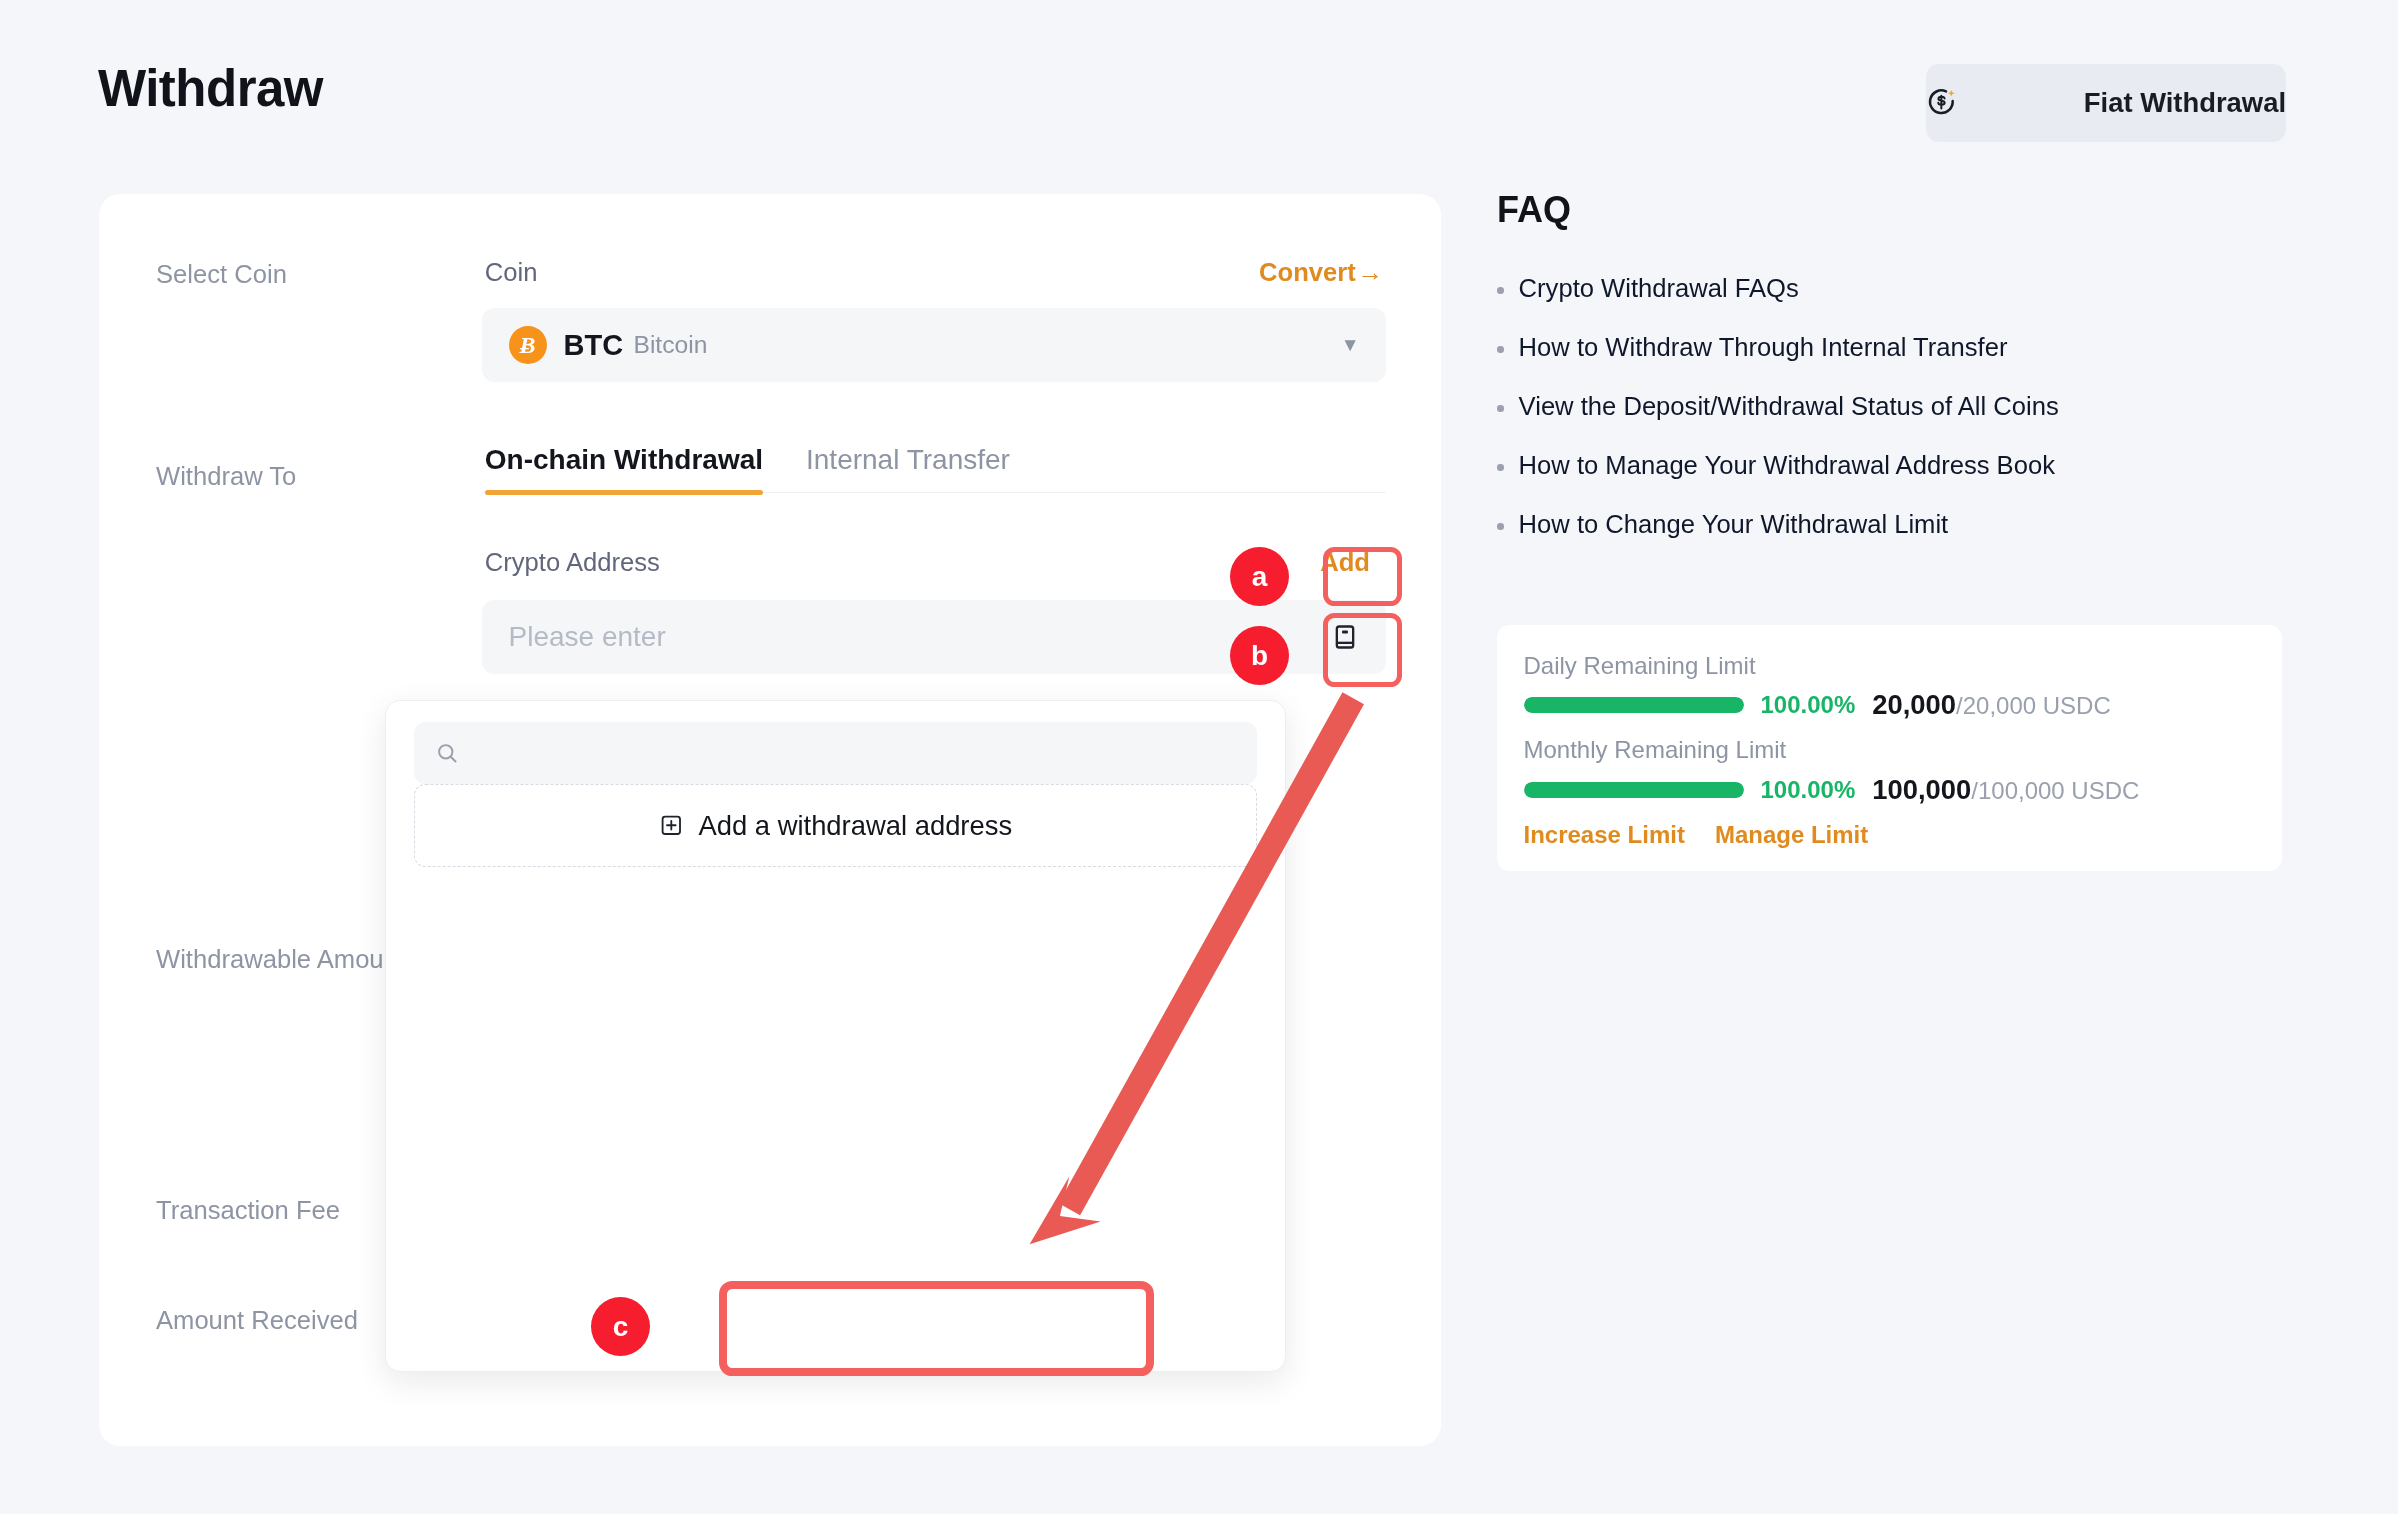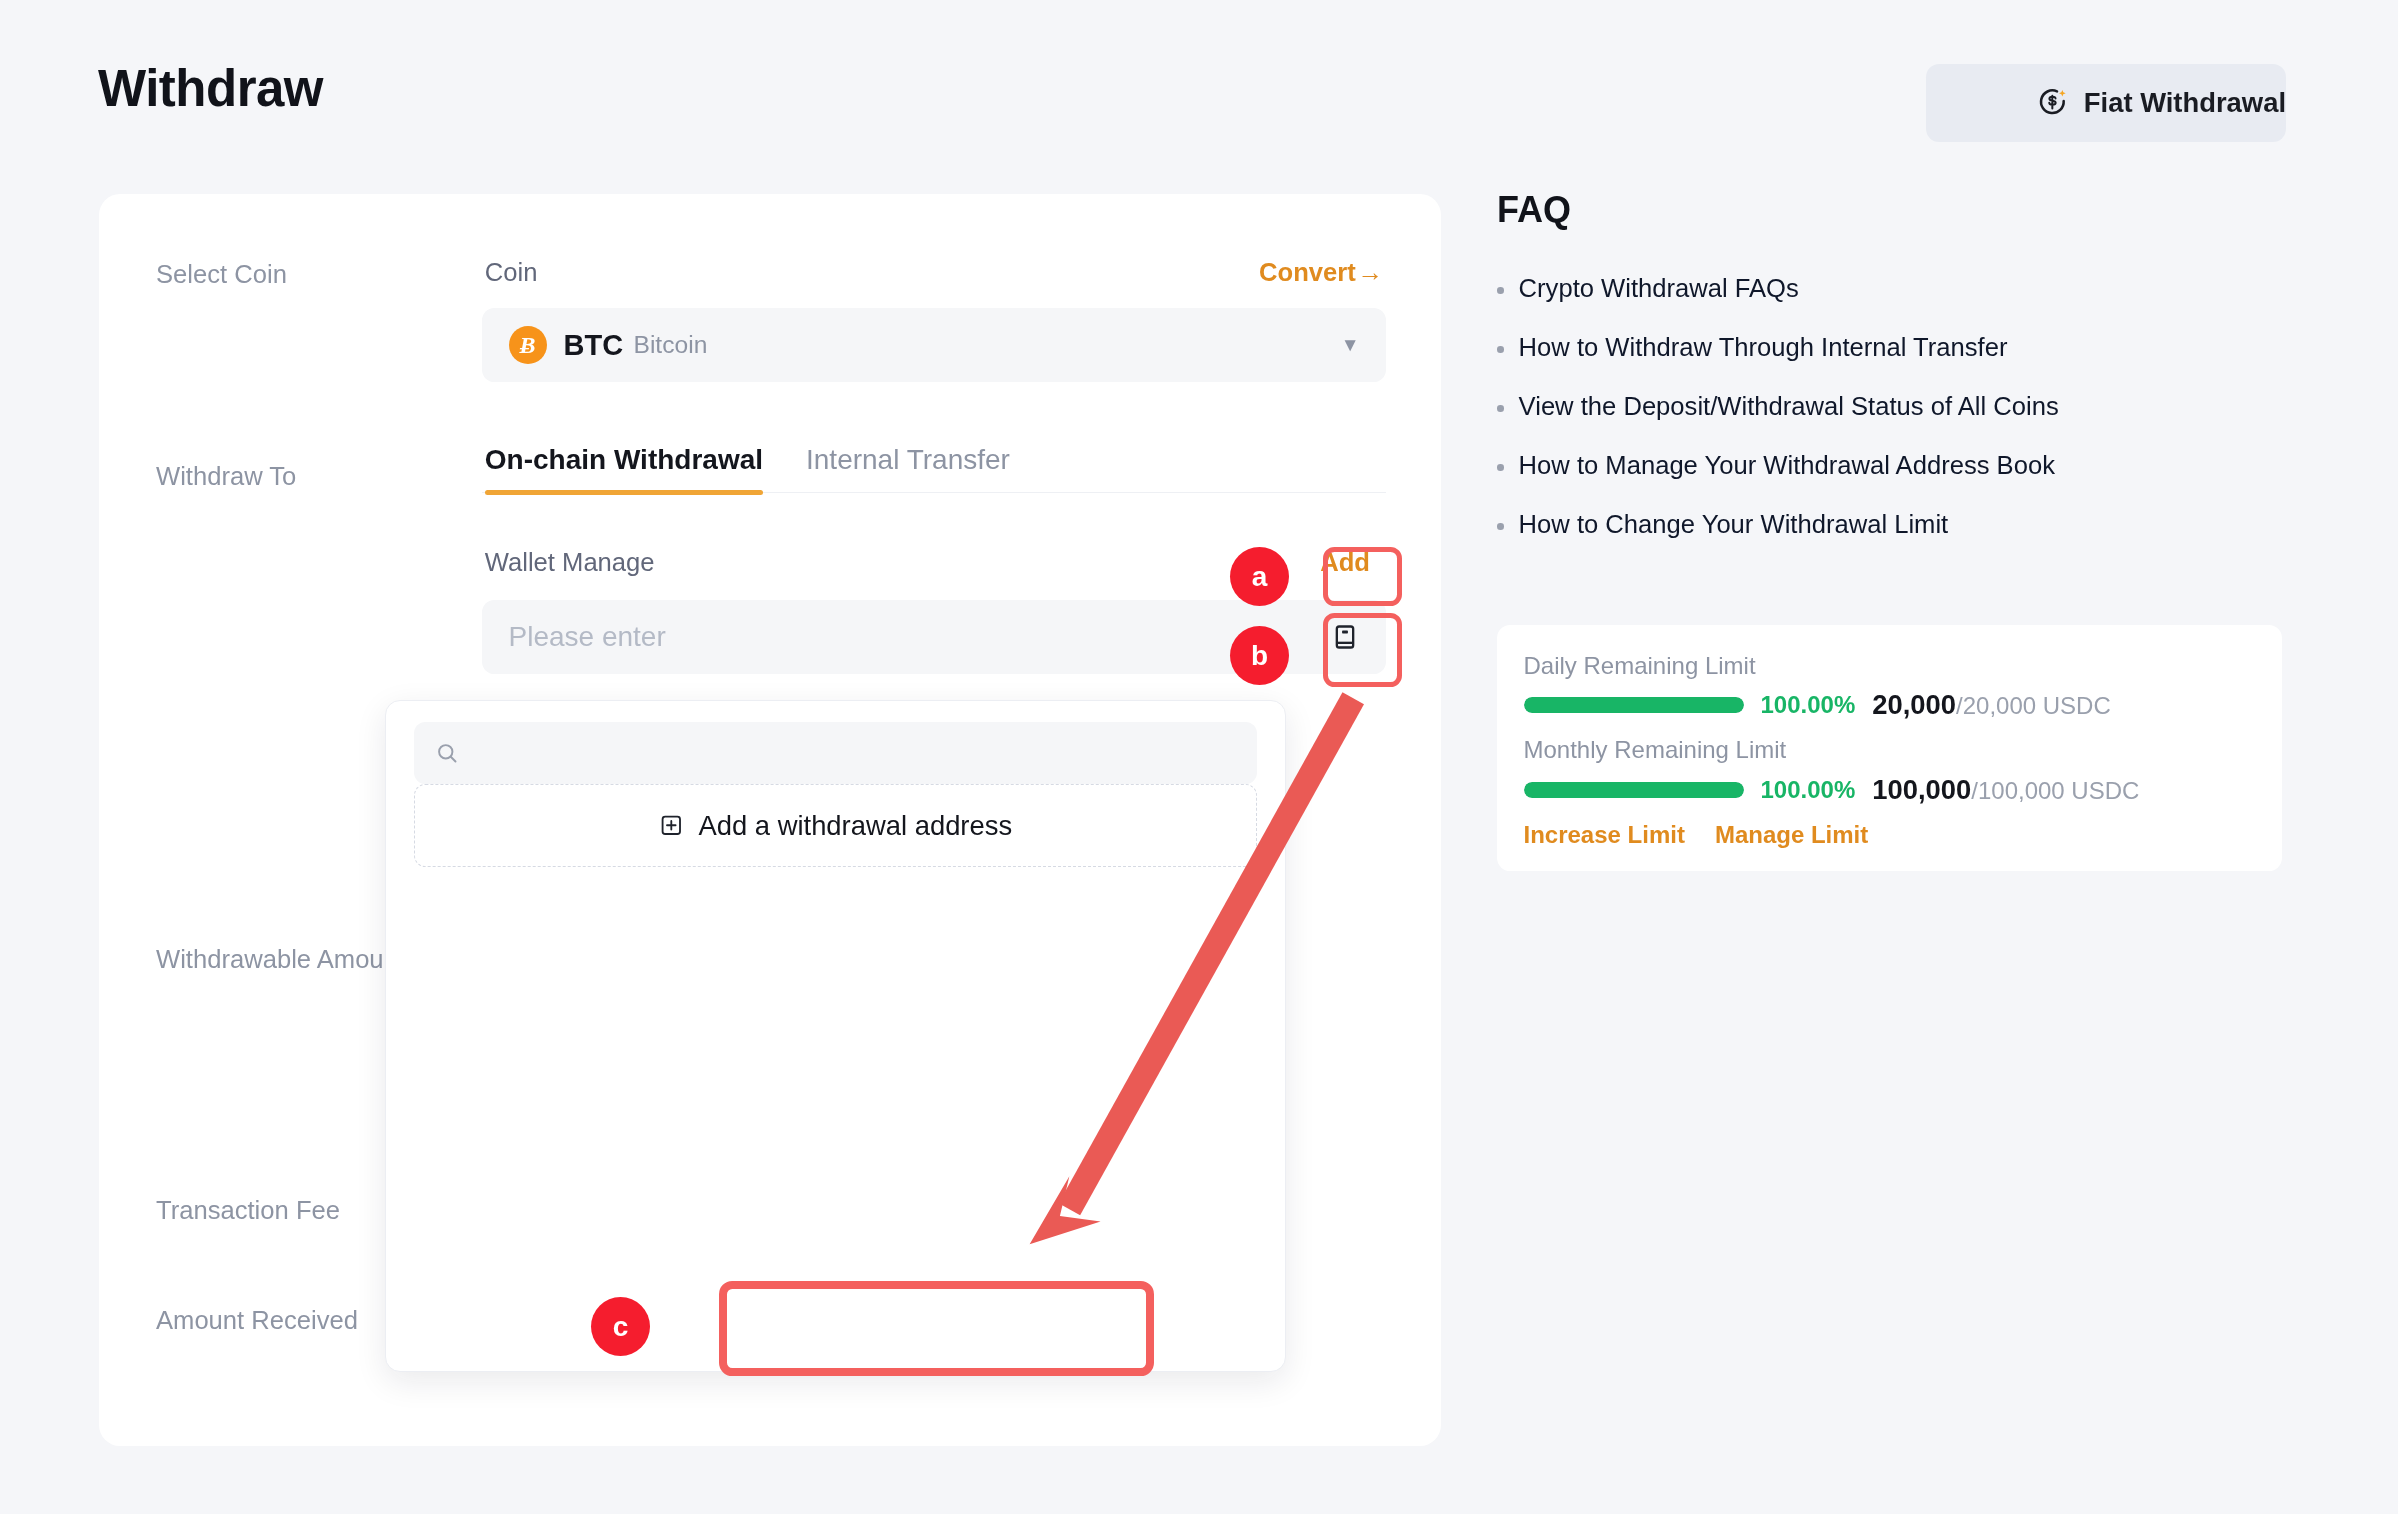--- a/index.html
+++ b/index.html
@@ -14,21 +14,21 @@
   
   .page-title {
     position: absolute; left: 98px; top: 59px;
     font-size: 51px; font-weight: bold; color: #11131a;
     letter-spacing: -0.5px;
   }
   .fiat-btn {
     position: absolute; left: 1926px; top: 64px;
     width: 360px; height: 78px;
     background: #e8ebf2; border-radius: 13.2px; border: none;
-    display: flex; align-items: center; justify-content: flex-end; gap: 15px;
+    display: flex; align-items: center; justify-content: space-between; gap: 15px;
     cursor: pointer;
   }
   .fiat-btn .label { font-size: 27.4px; font-weight: bold; color: #1a1c23; }
 
   
   .main-card {
     position: absolute; left: 99px; top: 194px;
     width: 1342px; height: 1252px;
     background: #fff; border-radius: 21px;
   }
@@ -223,21 +223,21 @@
         <span class="coin-name">Bitcoin</span>
         <span class="caret">▼</span>
       </div>
 
       <div class="tabs">
         <div class="tab active">On-chain Withdrawal</div>
         <div class="tab">Internal Transfer</div>
       </div>
 
       <div class="addr-head">
-        <span class="cap">Wallet Manage</span>
+        <span class="cap">Crypto Address</span>
         <span class="add-link">Add</span>
       </div>
 
       <div class="addr-input-wrap">
         <input class="addr-input" type="text" placeholder="Please enter" style="">
         <button class="book-btn">
           <svg width="28" height="28" viewBox="0 0 24 24">
             <rect x="5" y="3" width="14" height="18" rx="2" fill="none" stroke="#1f232c" stroke-width="2"></rect>
             <rect x="9.5" y="6.5" width="5" height="2.4" rx="0.6" fill="#1f232c"></rect>
             <path d="M5 17h14" stroke="#1f232c" stroke-width="2"></path>

